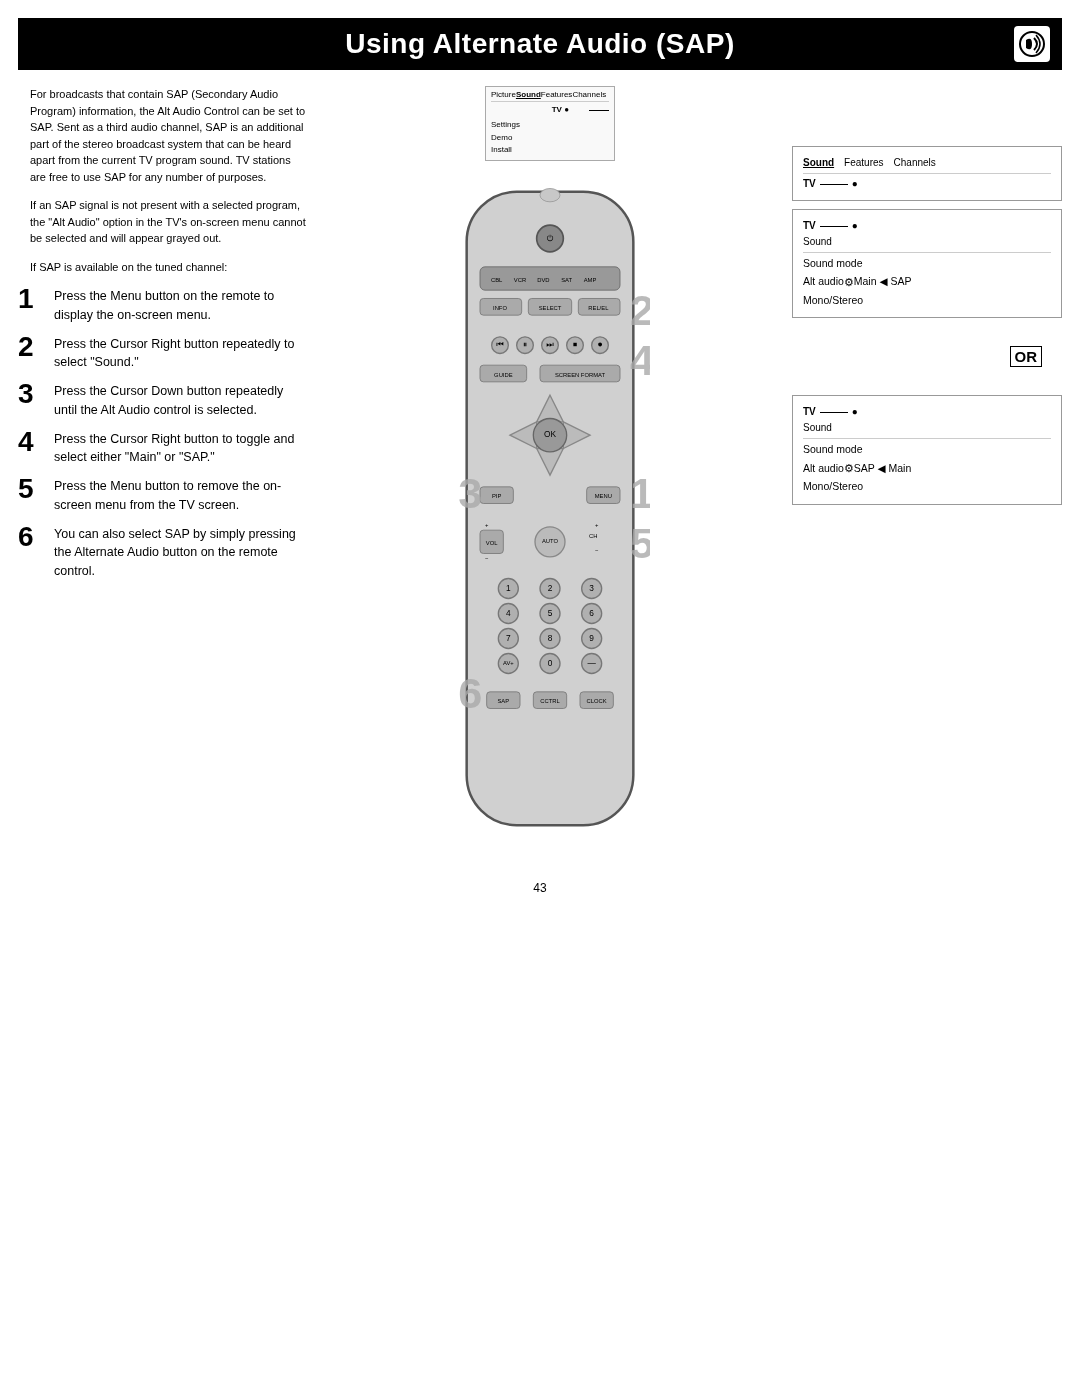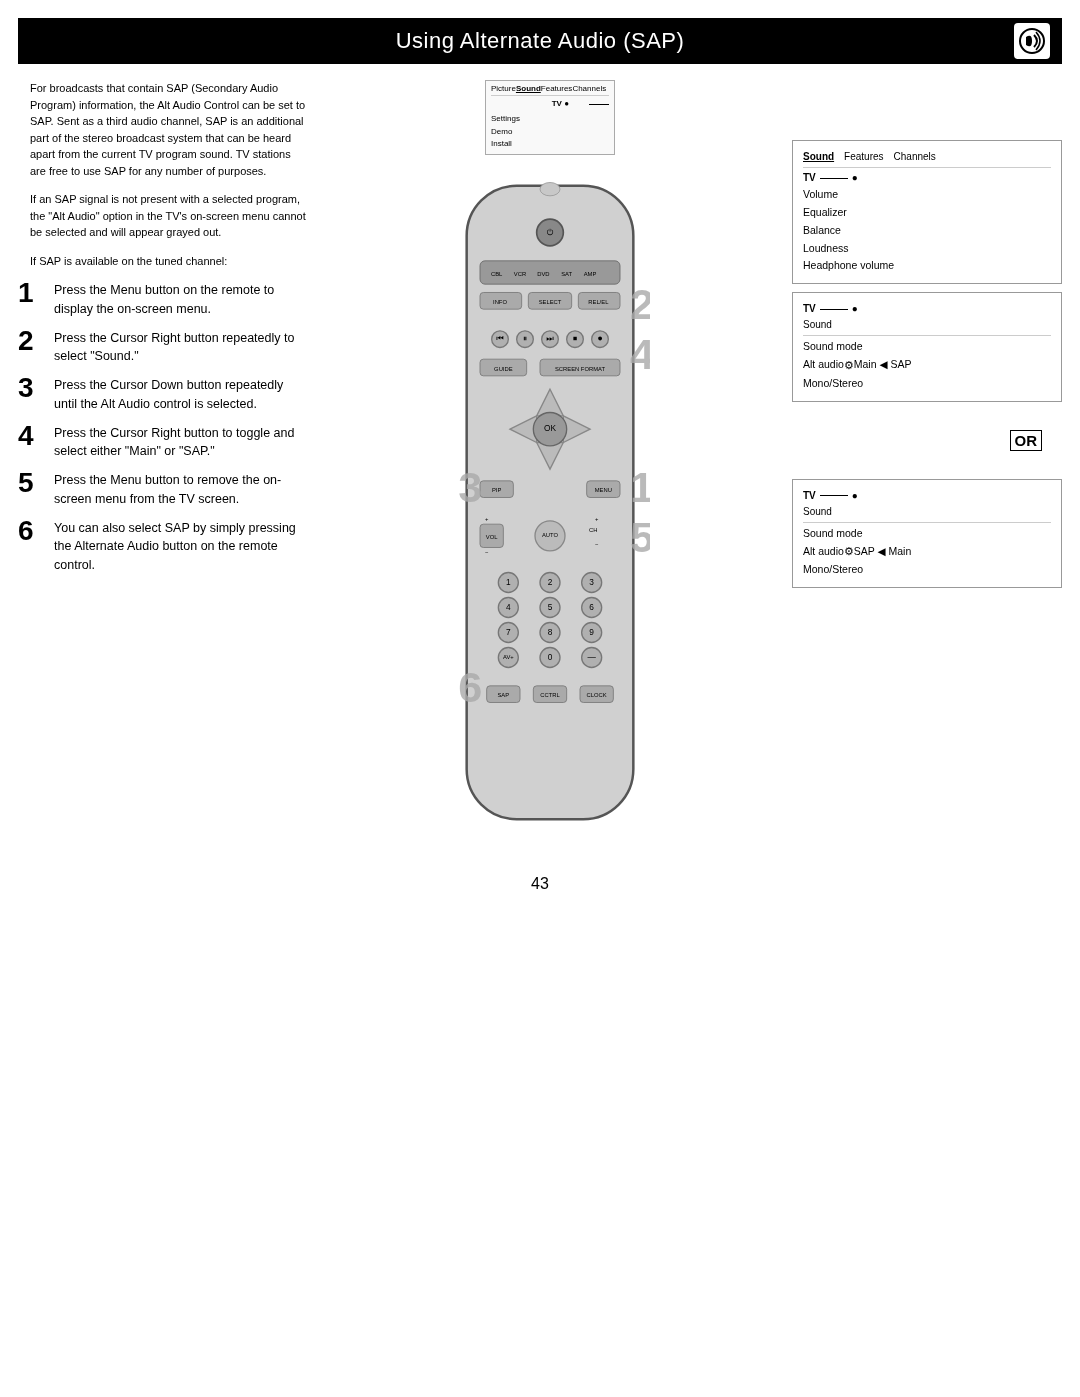--- a/index.html
+++ b/index.html
@@ -18,22 +18,22 @@
       color: #fff;
       text-align: center;
       padding: 10px 20px;
       display: flex;
       align-items: center;
       justify-content: center;
       position: relative;
       margin: 18px 18px 0 18px;
     }
     .page-header h1 {
-      font-size: 22px;
-      font-weight: normal;
+      font-size: 28px;
+      font-weight: bold;
       letter-spacing: 0.5px;
     }
     .header-icon {
       position: absolute;
       right: 12px;
       top: 50%;
       transform: translateY(-50%);
       width: 36px;
       height: 36px;
       background: #fff;
@@ -169,21 +169,21 @@
       line-height: 1.7;
     }
     .sound-mode-box .arrow-row {
       display: flex;
       align-items: center;
     }
 
     
     .page-number {
       text-align: center;
-      font-size: 16px;
+      font-size: 12px;
       margin-top: 20px;
       margin-bottom: 20px;
     }
 
     
     .remote-body {
       fill: #d0d0d0;
       stroke: #555;
       stroke-width: 1.5;
     }
@@ -433,27 +433,20 @@
       <div class="menu-nav">
         <span style="font-weight:bold;text-decoration:underline;">Sound</span>
         <span>Features</span>
         <span>Channels</span>
       </div>
       <div class="tv-label">
         <span>TV</span>
         <span style="display:inline-block;width:28px;height:1px;background:#000;vertical-align:middle;"></span>
         <span style="font-size:10px;">●</span>
       </div>
-      <ul class="menu-items">
-        <li>Volume</li>
-        <li>Equalizer</li>
-        <li>Balance</li>
-        <li>Loudness</li>
-        <li>Headphone volume</li>
-      </ul>
     </div>
 
     <div class="menu-box">
       <div class="tv-label">
         <span>TV</span>
         <span style="display:inline-block;width:28px;height:1px;background:#000;vertical-align:middle;"></span>
         <span style="font-size:10px;">●</span>
       </div>
       <div style="font-size:10px;margin-bottom:2px;border-bottom:1px solid #ccc;padding-bottom:2px;">Sound</div>
       <div class="sound-mode-box">

